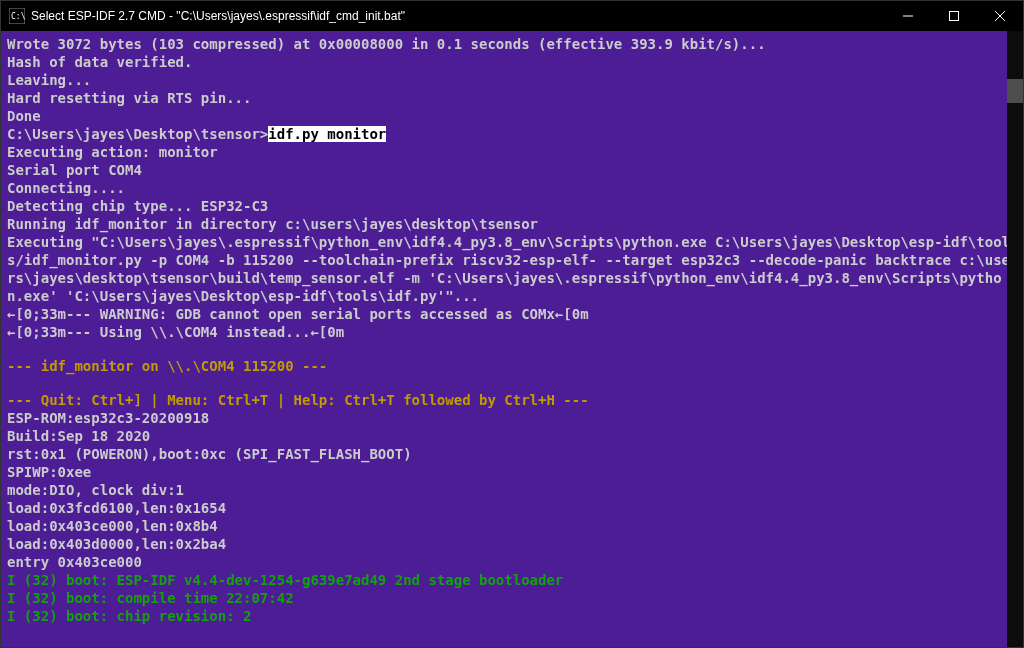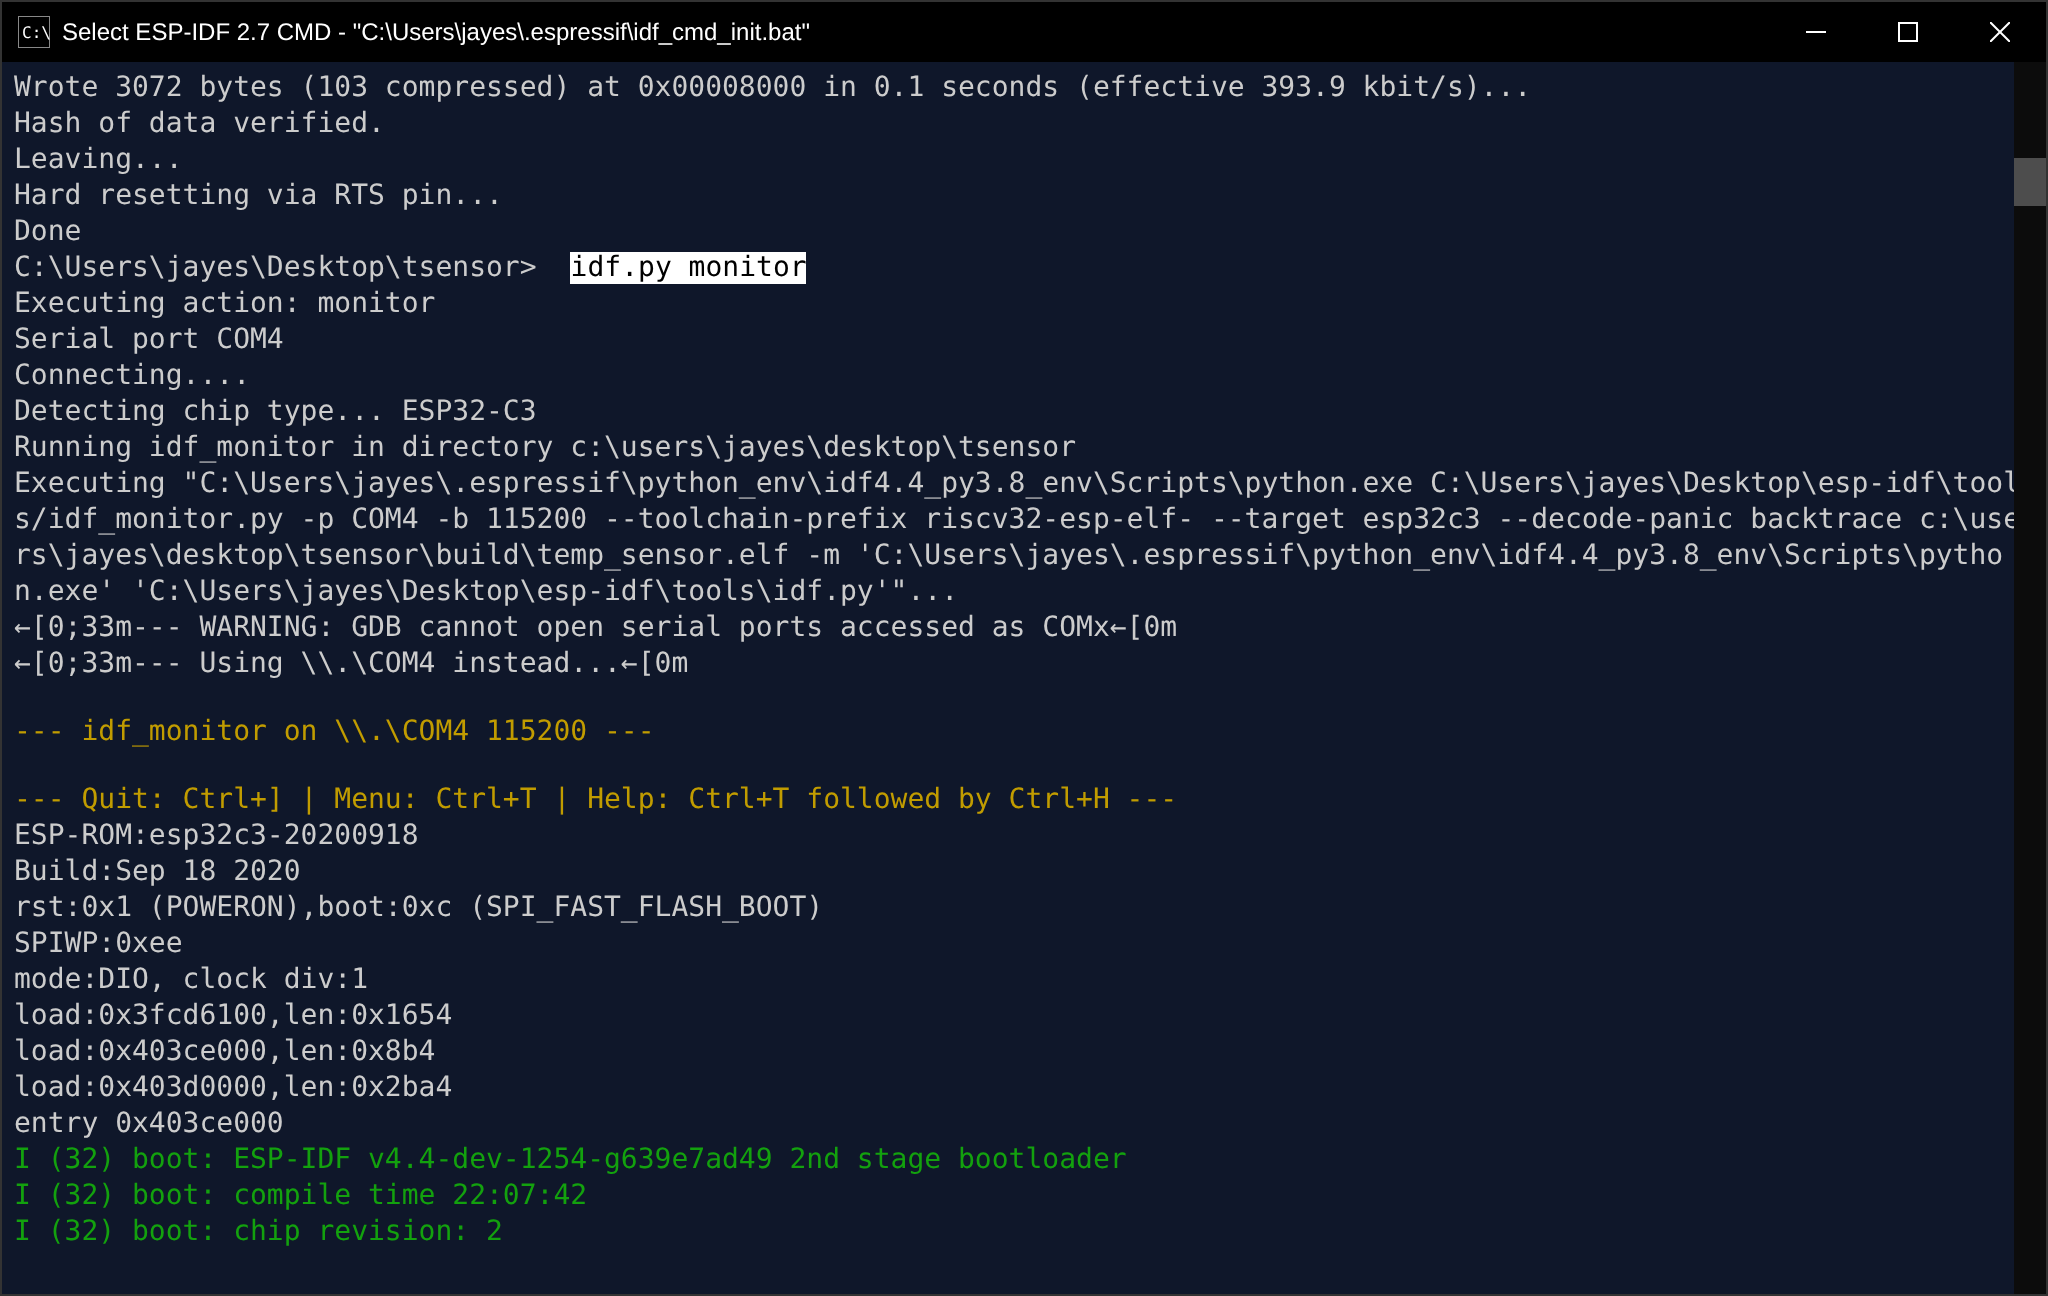--- a/index.html
+++ b/index.html
@@ -4,26 +4,26 @@
   <style>
     * { margin: 0; padding: 0; box-sizing: border-box; }
     html, body { width: 1024px; height: 648px; overflow: hidden; font-family: Consolas, monospace; background: #0c0c0c; }
     .window { width: 1024px; height: 648px; display: flex; flex-direction: column; background: #0c0c0c; border: 1px solid #333; }
     .titlebar { height: 30px; background: #000; display: flex; align-items: center; color: #fff; font-family: "Segoe UI", sans-serif; font-size: 12px; }
     .titlebar-icon { width: 16px; height: 16px; margin: 0 6px 0 8px; display: flex; align-items: center; justify-content: center; }
     .titlebar-icon svg { width: 16px; height: 16px; }
     .titlebar-title { flex: 1; white-space: nowrap; overflow: hidden; }
     .titlebar-controls { display: flex; height: 100%; }
     .titlebar-btn { width: 46px; height: 30px; display: flex; align-items: center; justify-content: center; color: #fff; font-family: "Segoe MDL2 Assets", "Segoe UI Symbol", sans-serif; font-size: 10px; }
-    .terminal-wrap { flex: 1; position: relative; background: #0f172a; }
+    .terminal-wrap { flex: 1; position: relative; background: #4c1d95; font-weight: bold; }
     .terminal { position: absolute; inset: 0; padding: 4px 6px; color: #ccc; font-size: 14px; line-height: 18px; white-space: pre-wrap; word-break: break-all; overflow: hidden; }
     .scrollbar { position: absolute; right: 0; top: 0; bottom: 0; width: 16px; background: #0c0c0c; }
     .scrollbar-thumb { position: absolute; right: 0; top: 48px; width: 16px; height: 24px; background: #4d4d4d; }
     .prompt-path { color: #ccc; }
-    .cmd-highlight { background: #fff; color: #000; margin-left: 17px; }
+    .cmd-highlight { background: #fff; color: #000; }
     .yellow { color: #c19c00; margin-top: 16px; }
     .green { color: #13a10e; }
     .line { display: block; }
   </style>
 </head>
 <body>
 
 <div class="window">
   <div class="titlebar">
     <span class="titlebar-icon">

